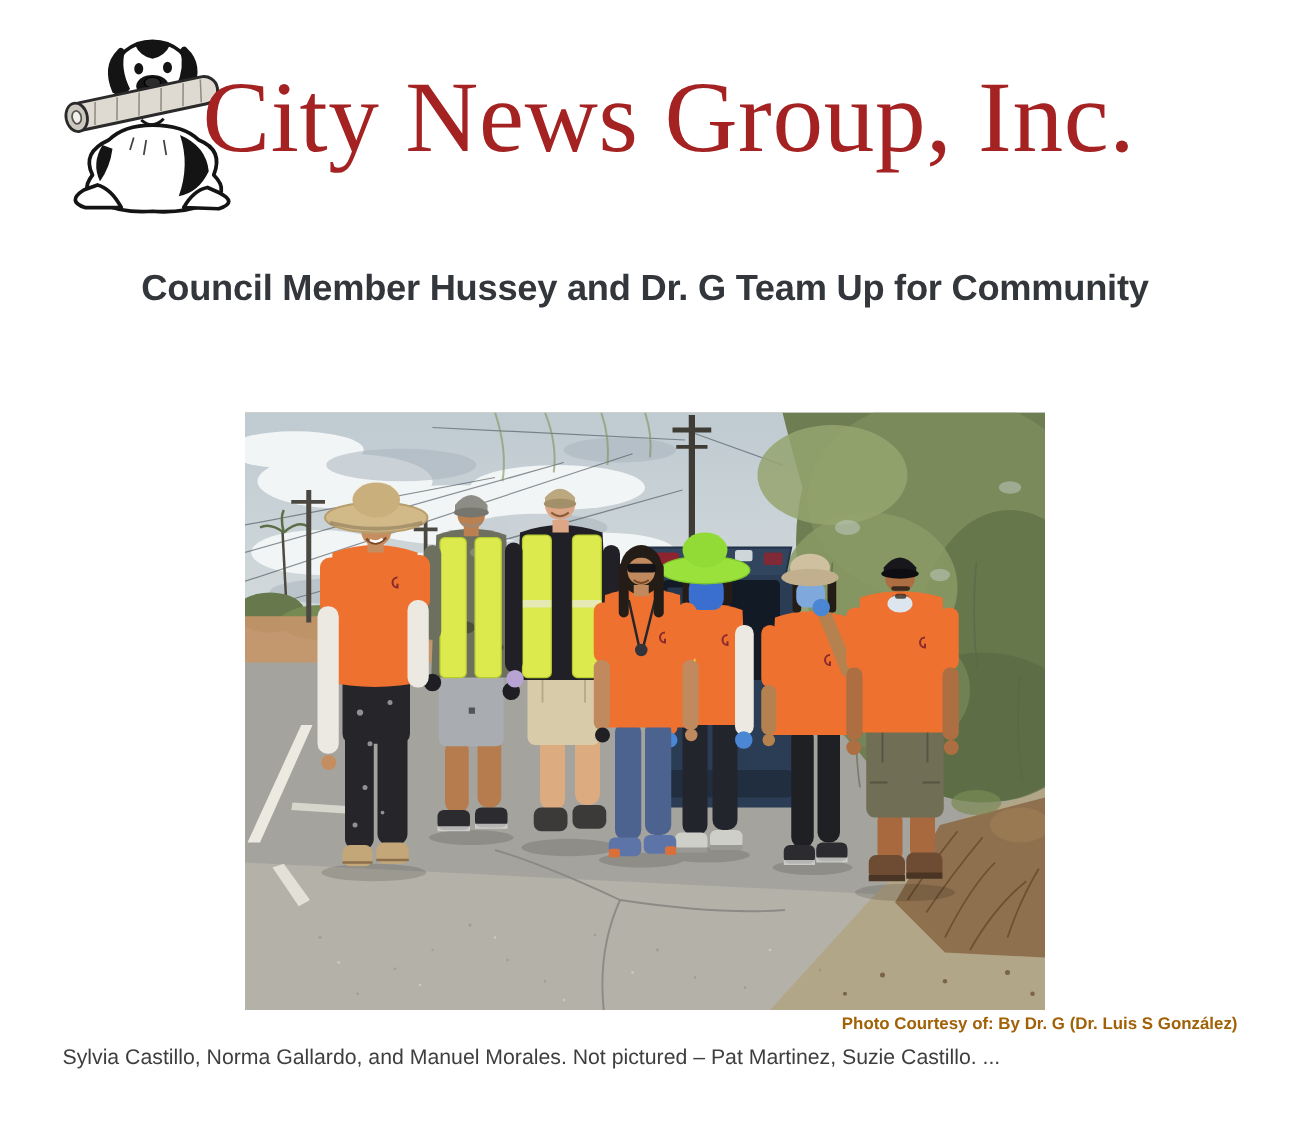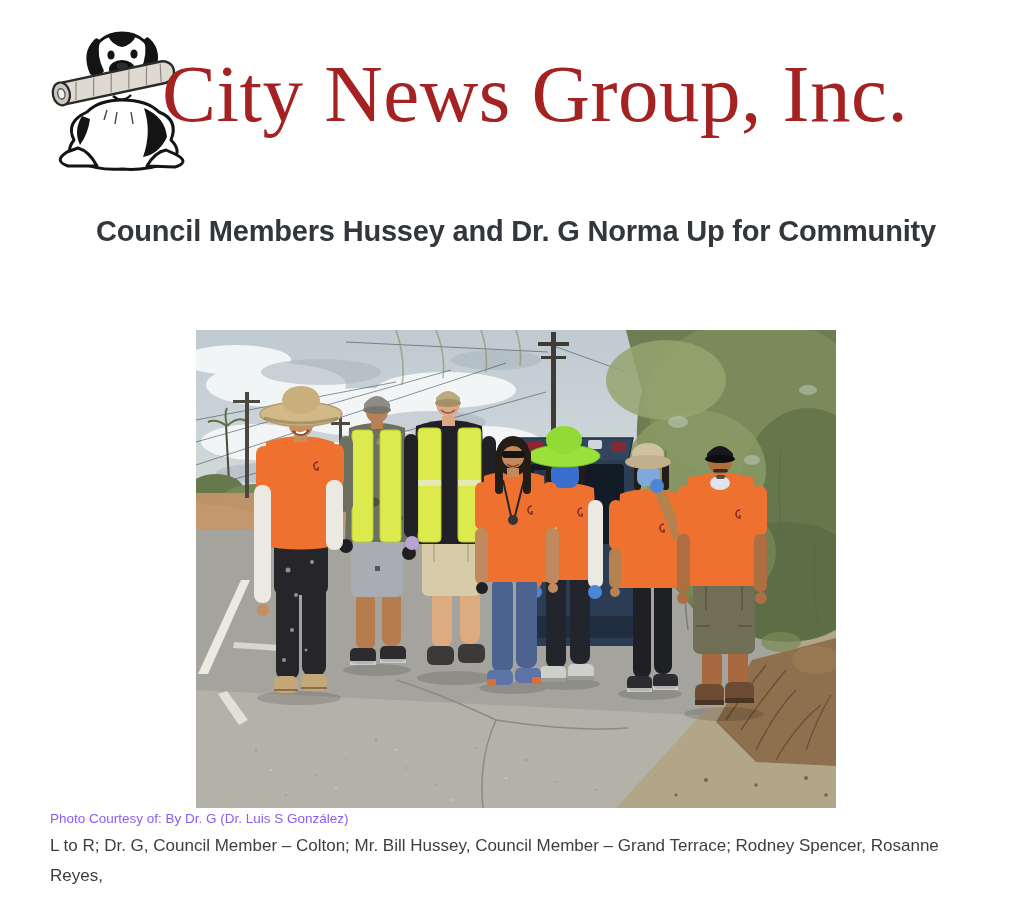--- a/index.html
+++ b/index.html
@@ -19,21 +19,21 @@
     position:absolute; left:40px; top:211px; width:952px;
     text-align:center; font-weight:bold; font-size:29px; line-height:40px;
     color:#33363b; letter-spacing:-0.2px;
   }
 
   .photo-frame { position:absolute; left:196px; top:330px; width:640px; height:478px; overflow:hidden; background:#a5a39d; }
   .photo-frame svg { display:block; width:640px; height:478px; }
 
   .photo-credit {
     position:absolute; left:50px; top:810px; width:940px;
-    font-weight:normal; font-size:13.5px; line-height:18px; color:#8b5cf6;
+    font-weight:bold; font-size:13.5px; line-height:18px; color:#a16207;text-align:right;
   }
   .photo-caption {
     position:absolute; left:50px; top:831px; width:945px;
     font-size:17px; line-height:30px; color:#3e3e3e;
   }
 </style>
 </head>
 <body>
 
 <div>
@@ -76,21 +76,21 @@
         </g>
         <ellipse cx="13" cy="67" rx="8.5" ry="11.5" fill="#ccc8c0" stroke="#2a2a2a" stroke-width="2.2"></ellipse>
         <ellipse cx="13" cy="67" rx="3.6" ry="5.2" fill="#f2f0ea" stroke="#555550" stroke-width="1.4"></ellipse>
       </g>
       <path d="M66,82 Q75,90 84,81" stroke="#141414" stroke-width="2.4" fill="none"></path>
     </svg>
     <span class="logo-text">City News Group, Inc.</span>
   </div>
 
   <h1 class="headline">
-    <span>Council Members Hussey and Dr. G Norma Up for Community</span><br>
+    <span>Council Member Hussey and Dr. G Team Up for Community</span><br>
   </h1>
 
   <figure class="photo-frame" aria-label="Seven volunteers wearing orange T-shirts, safety vests, hats and masks pose on a roadside in front of a dark blue SUV and trees after a community clean-up.">
     <svg viewBox="0 0 640 478" preserveAspectRatio="none">
       <defs>
         <linearGradient id="sky" x1="0" y1="0" x2="0" y2="1">
           <stop offset="0" stop-color="#bfcad1"></stop>
             <stop offset="1" stop-color="#dde2e1"></stop>
         </linearGradient>
       </defs>
@@ -445,17 +445,16 @@
         <rect x="94" y="88" width="23" height="7" rx="3" fill="#15151a"></rect>
         <ellipse cx="105" cy="84" rx="41" ry="12" fill="#d2b988" stroke="#b79d6d" stroke-width="1.5"></ellipse>
         <ellipse cx="105" cy="70" rx="19" ry="14" fill="#c9af7c"></ellipse>
         <path d="M68,88 Q105,98 142,88" stroke="#00000033" stroke-width="3" fill="none"></path>
       </g>
     </svg>
   </figure>
 
   <div class="photo-credit">Photo Courtesy of: By Dr. G (Dr. Luis S González)</div>
   <div class="photo-caption">
-    <div>L to R; Dr. G, Council Member – Colton; Mr. Bill Hussey, Council Member – Grand Terrace; Rodney Spencer, Rosanne Reyes,</div>
     <div>Sylvia Castillo, Norma Gallardo, and Manuel Morales. Not pictured – Pat Martinez, Suzie Castillo. ...</div>
   </div>
 
 </div>
 
 </body></html>

